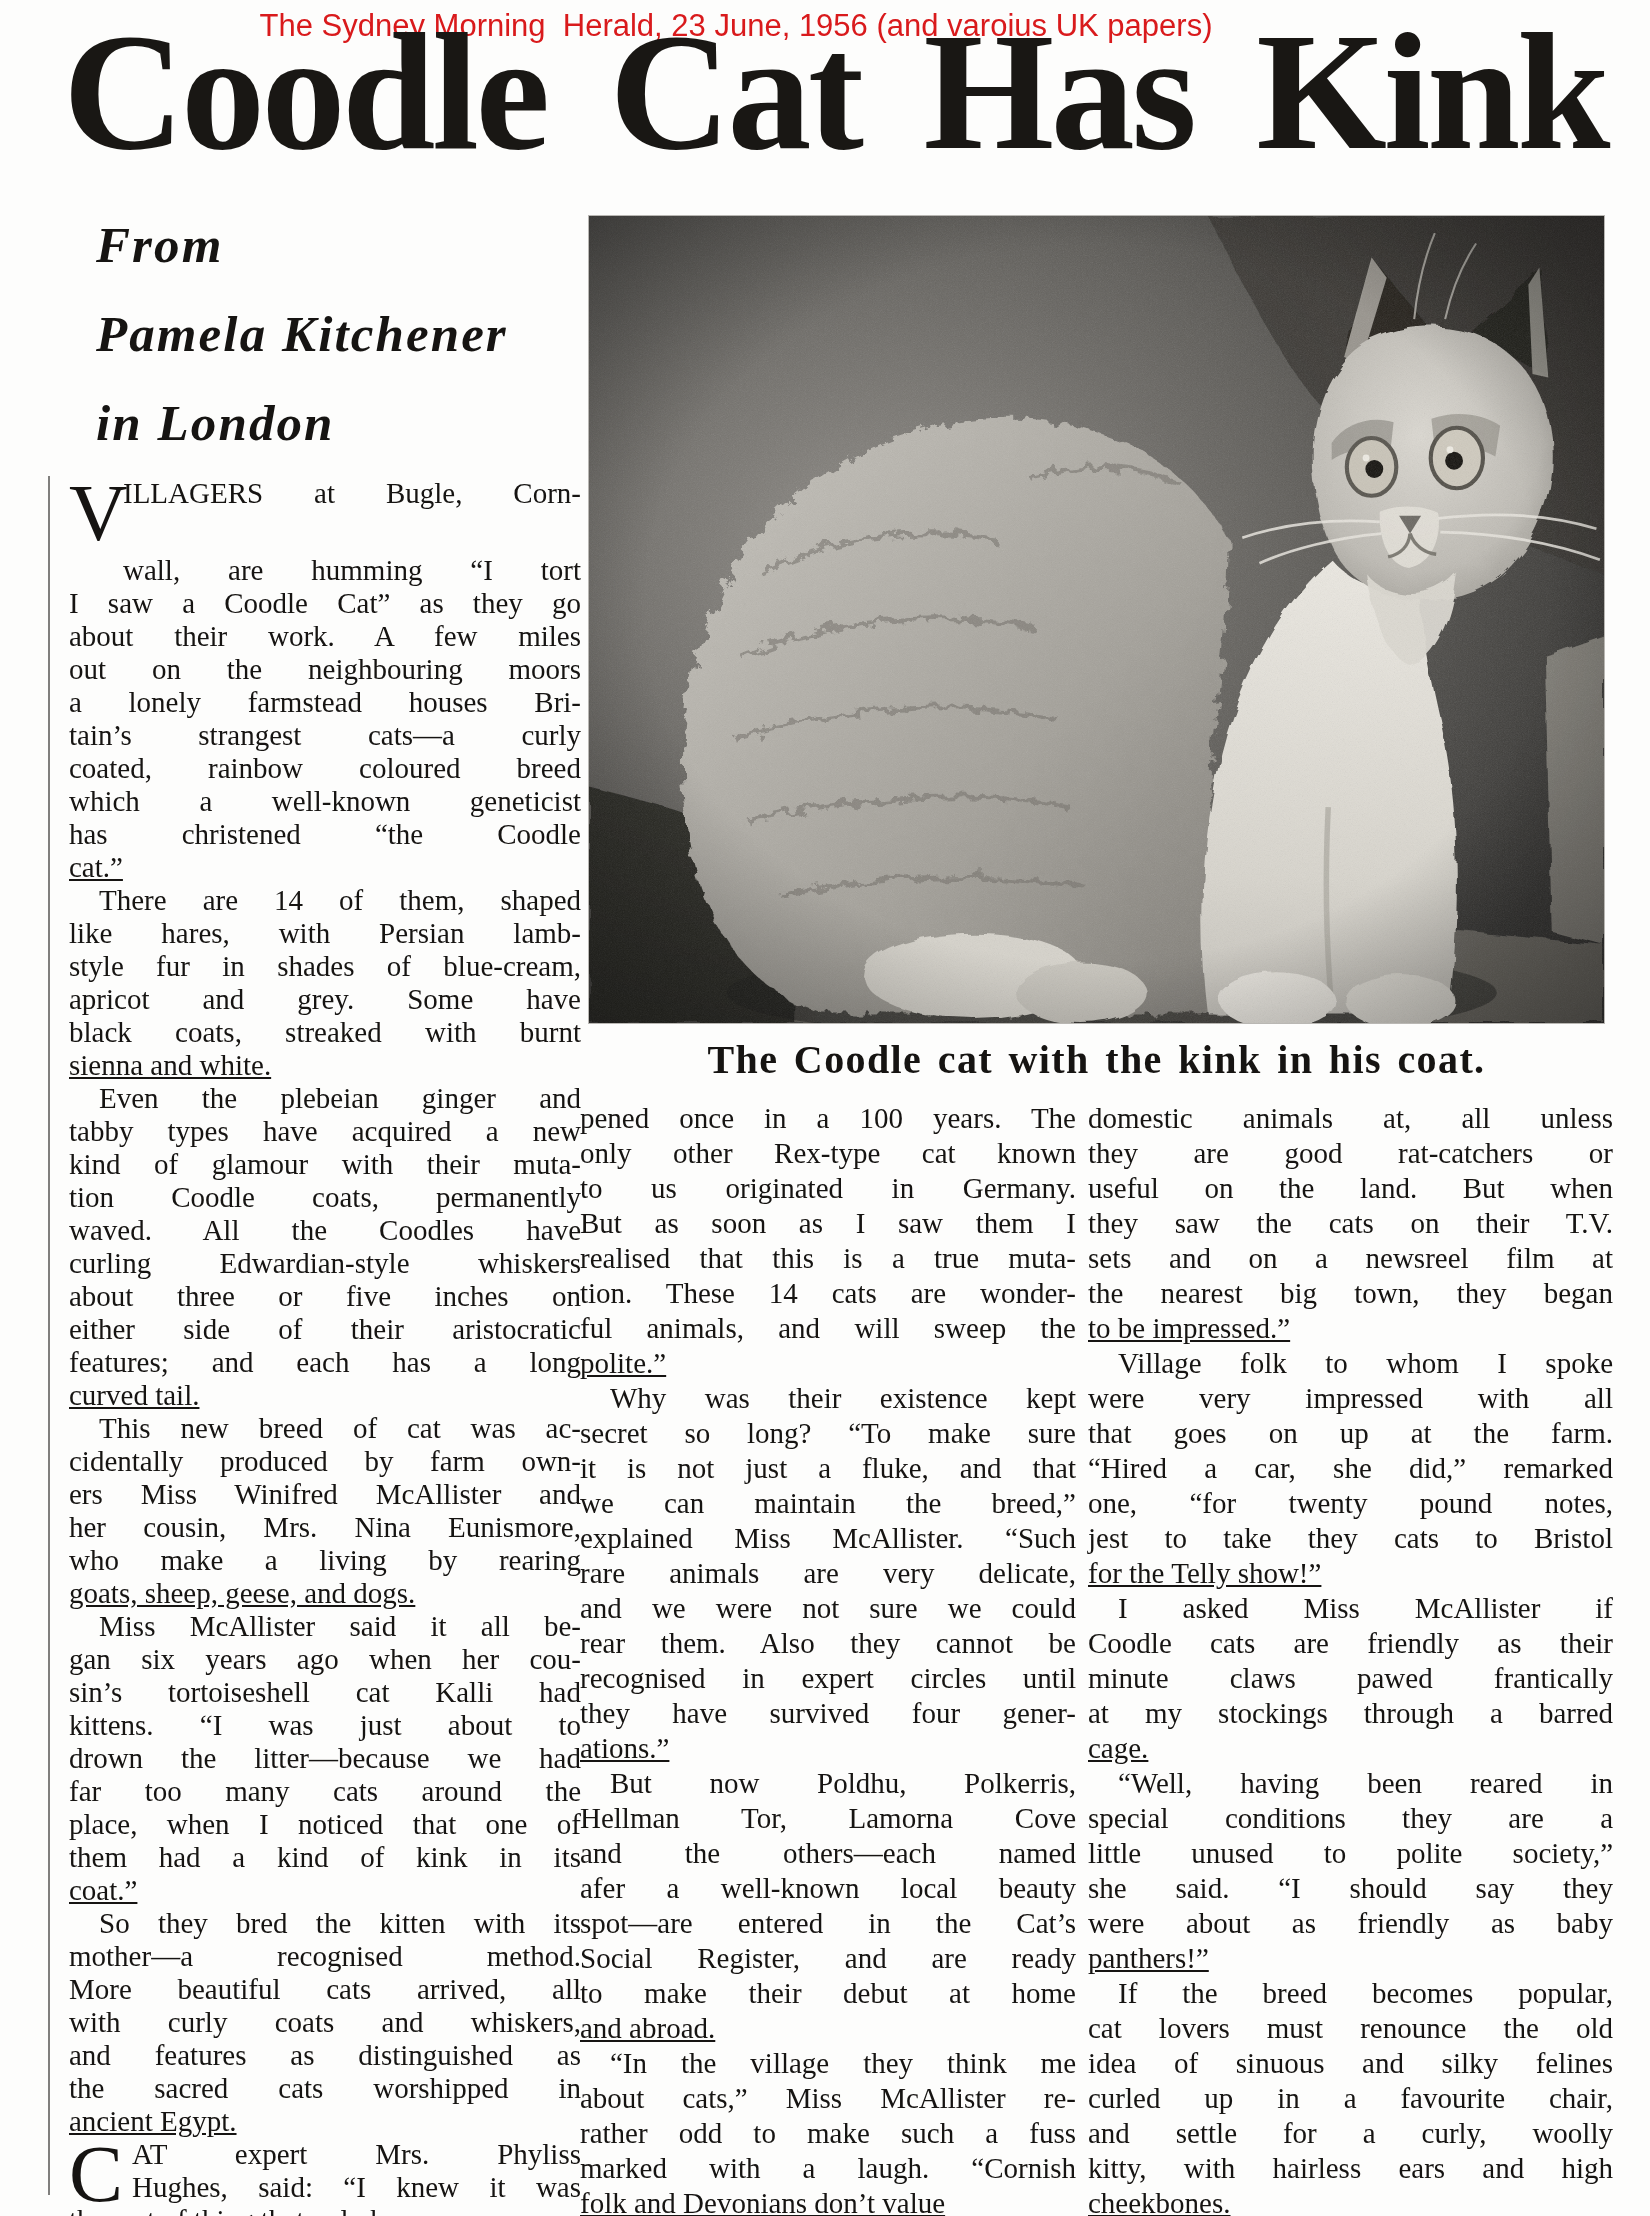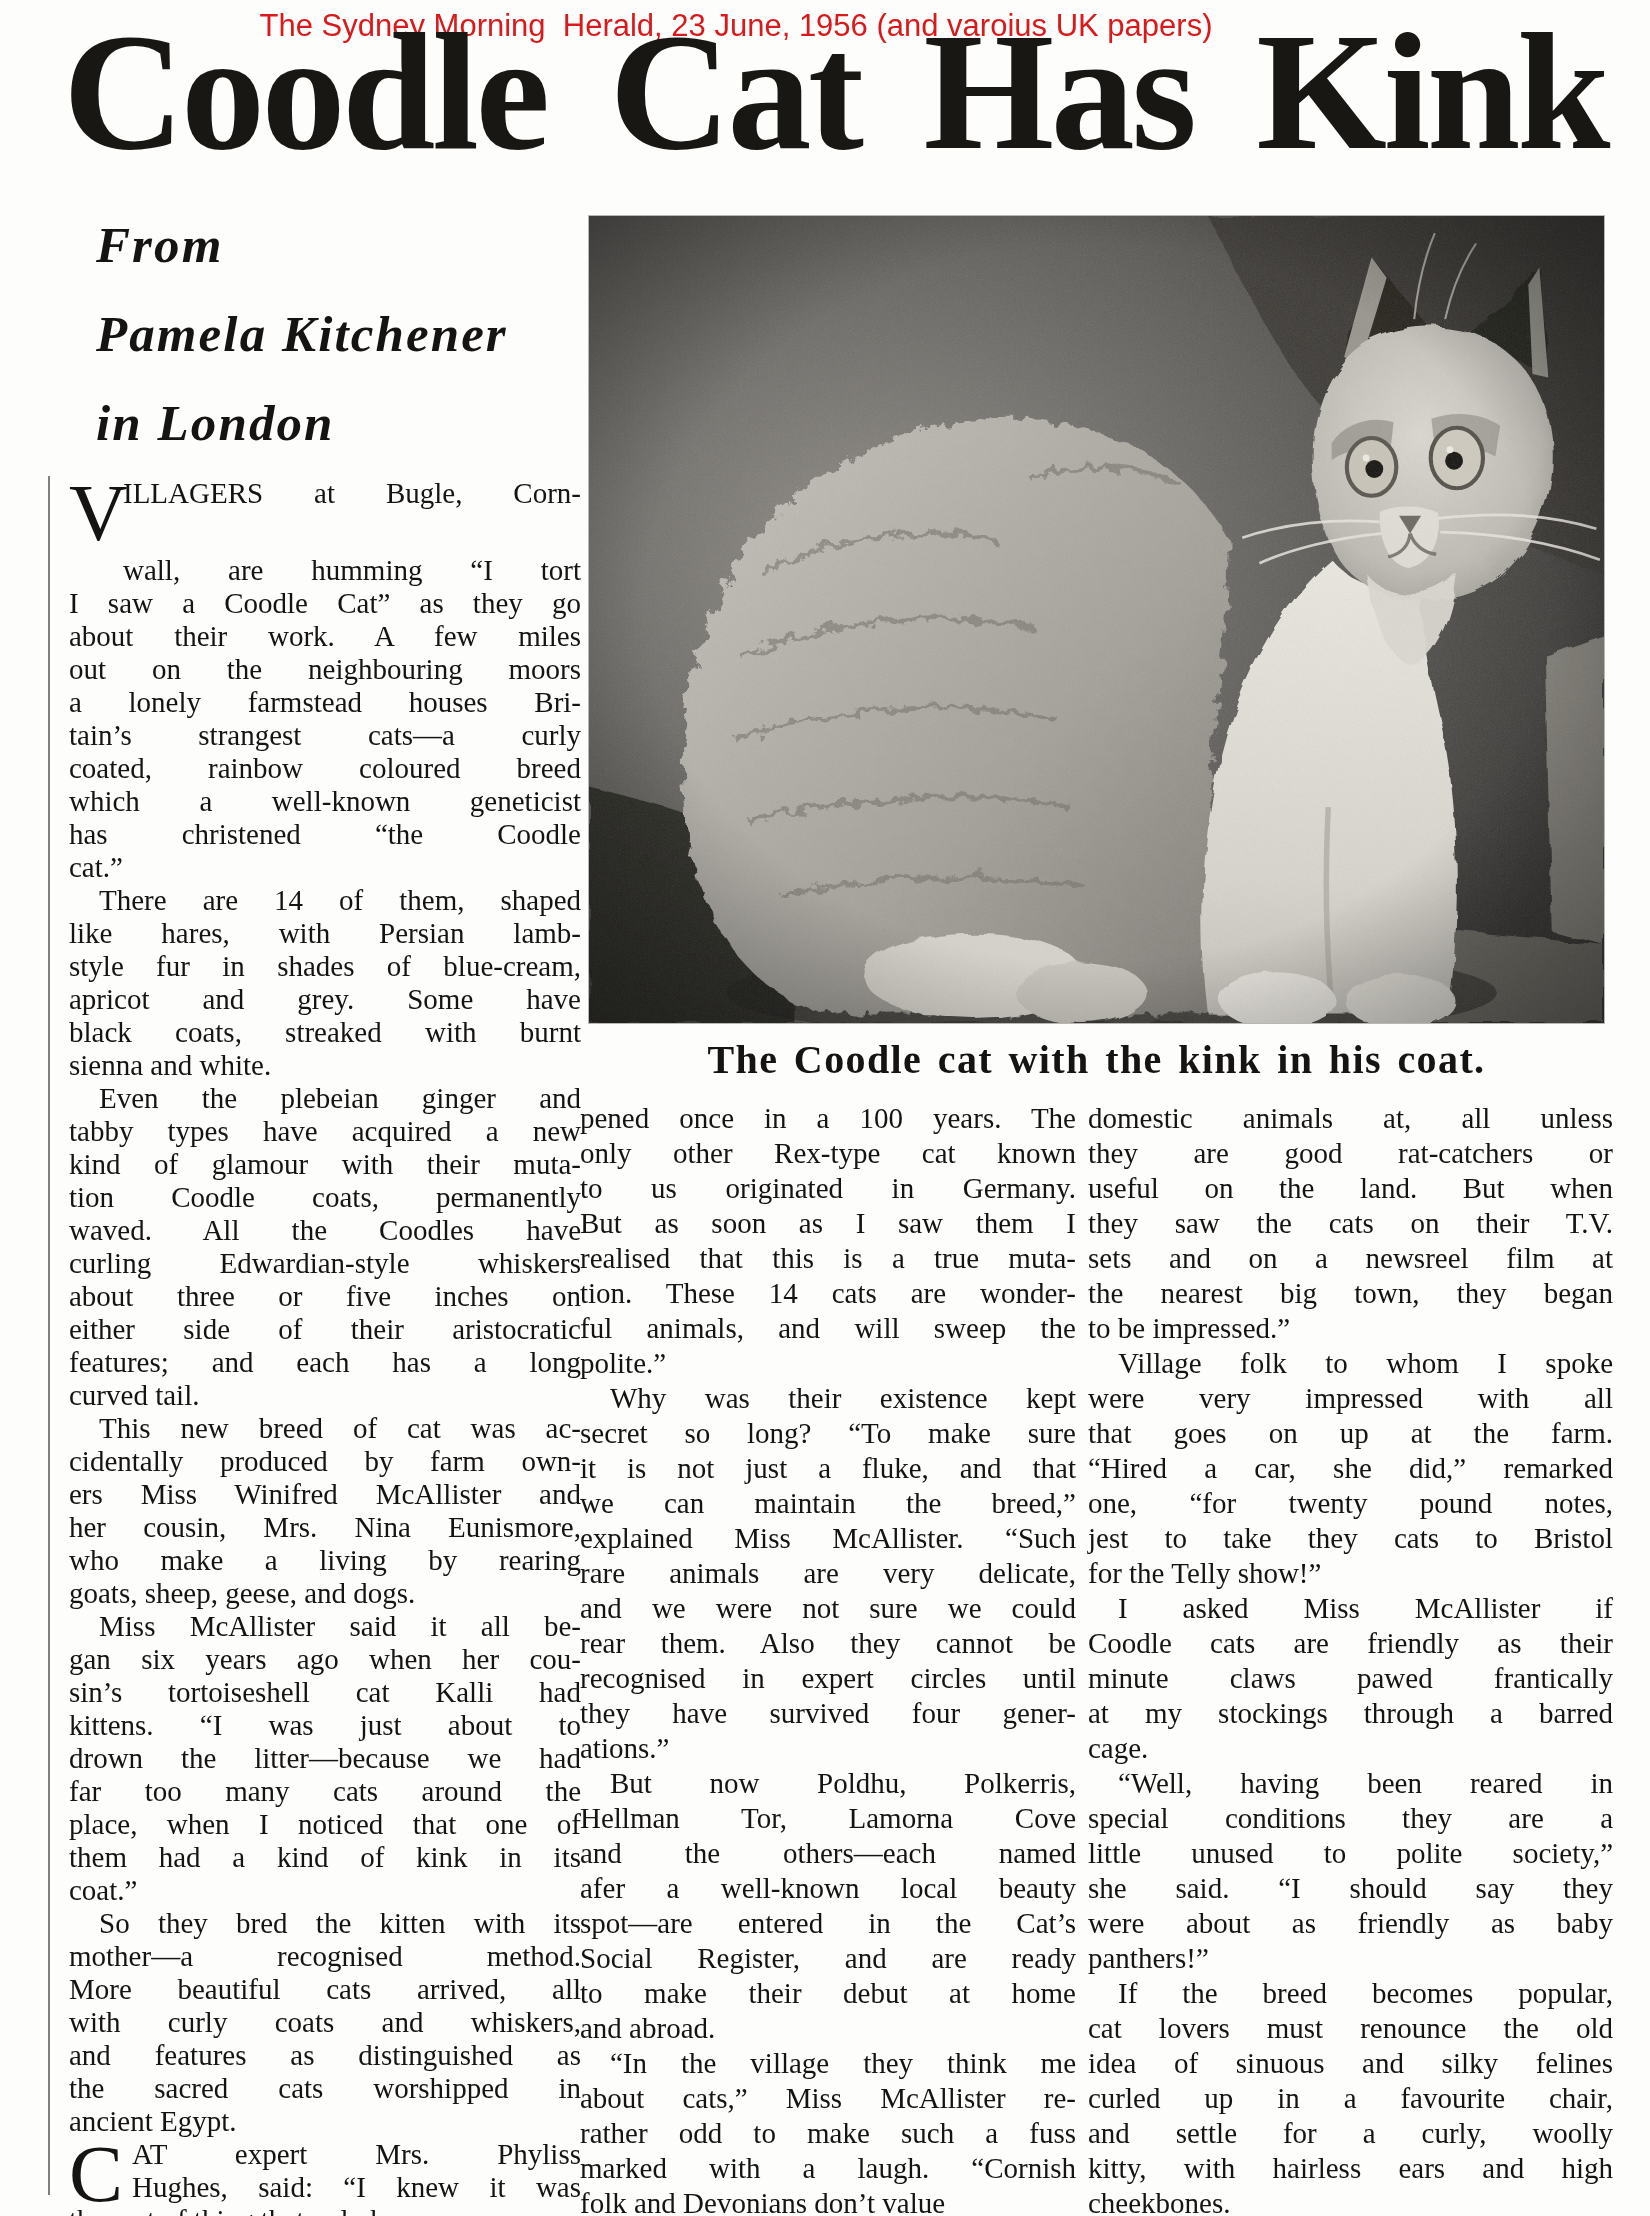--- a/index.html
+++ b/index.html
@@ -19,21 +19,21 @@
         outline:0.7px solid #b9b7b3;background:#55534f;}
   .photo-frame svg{display:block;width:100%;height:100%;}
   .caption{position:absolute;left:589px;top:1036px;width:1015px;text-align:center;
         font-size:40px;font-weight:700;letter-spacing:1.4px;word-spacing:4.1px;}
   .col{position:absolute;font-size:29px;}
   .col-left{left:69px;top:477px;width:512px;line-height:33px;}
   .col-mid{left:580px;top:1101px;width:496px;line-height:35px;}
   .col-right{left:1088px;top:1101px;width:525px;line-height:35px;}
   .para{position:relative;}
   .bline{text-align:justify;text-align-last:justify;}
-  .bline.lastline{text-align-last:left;}
+  .bline.lastline{text-align-last:left;text-decoration:underline;}
   .bline.first-indent{text-indent:30px;}
   .dropcap{position:absolute;left:0;top:-4.1px;font-size:81px;line-height:1;
         font-weight:400;color:#161412;}
 </style>
 </head>
 <body>
 
 <div class="page">
 
   <div class="header-note">The Sydney Morning  Herald, 23 June, 1956 (and varoius UK papers)</div>

